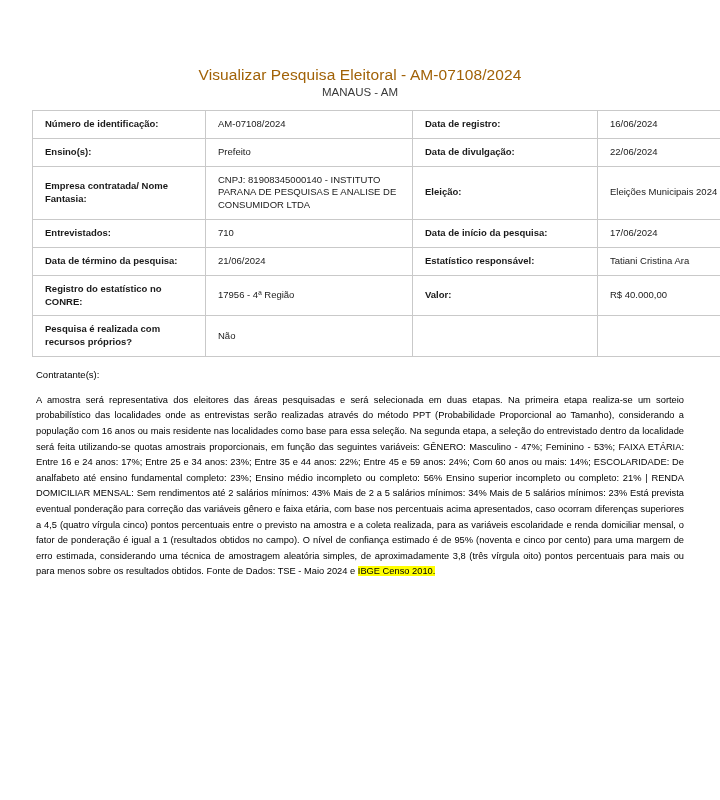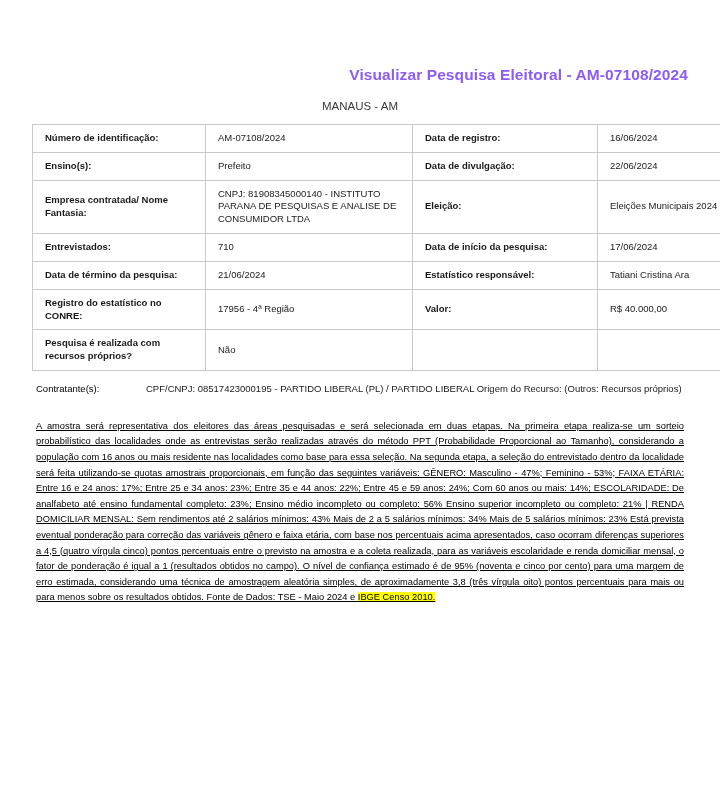--- a/index.html
+++ b/index.html
@@ -14,32 +14,32 @@
     color: #000000;
     position: relative;
     overflow: hidden;
   }
   .page {
     padding: 0 32px;
     box-sizing: border-box;
     width: 720px;
   }
   .doc-title {
-    text-align: right;
+    text-align: center;
     font-size: 15.5px;
-    font-weight: bold;
-    color: #8b5cf6;
+    font-weight: normal;
+    color: #a16207;
     margin-top: 66px;
     letter-spacing: 0.1px;
   }
   .doc-subtitle {
     text-align: center;
     font-size: 11.5px;
     color: #3a3a3a;
-    margin-top: 16px;
+    margin-top: 2px;
     margin-bottom: 12px;
   }
   table.info {
     width: 100%;
     border-collapse: collapse;
     table-layout: fixed;
     font-size: 9.5px;
     color: #1a1a1a;
   }
   table.info td {
@@ -81,27 +81,26 @@
   }
   .plan-heading {
     margin-top: 16px;
     font-size: 9.8px;
     font-weight: bold;
     line-height: 1.5;
     padding-left: 4px;
     padding-right: 4px;
   }
   .plan-body {
-    margin-top: 23px;
+    margin-top: 11px;
     font-size: 9.3px;
     line-height: 1.68;
     text-align: justify;
     padding-left: 4px;
     padding-right: 4px;
-    text-decoration: underline;
   }
   .hl {
     background: #ffff00;
   }
 </style>
 </head>
 <body>
 
 <div class="page">
 
@@ -150,19 +149,18 @@
         <td class="lbl">Pesquisa é realizada com recursos próprios?</td>
         <td class="val">Não</td>
         <td class="lbl2"></td>
         <td class="val2"></td>
       </tr>
     </tbody>
   </table>
 
   <div class="contract-row">
     <div class="contract-label">Contratante(s):</div>
-    <div class="contract-value">CPF/CNPJ: 08517423000195 - PARTIDO LIBERAL (PL) / PARTIDO LIBERAL Origem do Recurso: (Outros: Recursos próprios)</div>
   </div>
 
 
   <div class="plan-body"><span>A amostra será representativa dos eleitores das áreas pesquisadas e será selecionada em duas etapas. Na primeira etapa realiza-se um sorteio probabilístico das localidades onde as entrevistas serão realizadas através do método PPT (Probabilidade Proporcional ao Tamanho), considerando a população com 16 anos ou mais residente nas localidades como base para essa seleção. Na segunda etapa, a seleção do entrevistado dentro da localidade será feita utilizando-se quotas amostrais proporcionais, em função das seguintes variáveis: GÊNERO: Masculino - 47%; Feminino - 53%; FAIXA ETÁRIA: Entre 16 e 24 anos: 17%; Entre 25 e 34 anos: 23%; Entre 35 e 44 anos: 22%; Entre 45 e 59 anos: 24%; Com 60 anos ou mais: 14%; ESCOLARIDADE: De analfabeto até ensino fundamental completo: 23%; Ensino médio incompleto ou completo: 56% Ensino superior incompleto ou completo: 21% | RENDA DOMICILIAR MENSAL: Sem rendimentos até 2 salários mínimos: 43% Mais de 2 a 5 salários mínimos: 34% Mais de 5 salários mínimos: 23% Está prevista eventual ponderação para correção das variáveis gênero e faixa etária, com base nos percentuais acima apresentados, caso ocorram diferenças superiores a 4,5 (quatro vírgula cinco) pontos percentuais entre o previsto na amostra e a coleta realizada, para as variáveis escolaridade e renda domiciliar mensal, o fator de ponderação é igual a 1 (resultados obtidos no campo). O nível de confiança estimado é de 95% (noventa e cinco por cento) para uma margem de erro estimada, considerando uma técnica de amostragem aleatória simples, de aproximadamente 3,8 (três vírgula oito) pontos percentuais para mais ou para menos sobre os resultados obtidos. Fonte de Dados: TSE - Maio 2024 e </span><span class="hl">IBGE Censo 2010.</span><span></span></div>
 
 </div>
 
 </body></html>

